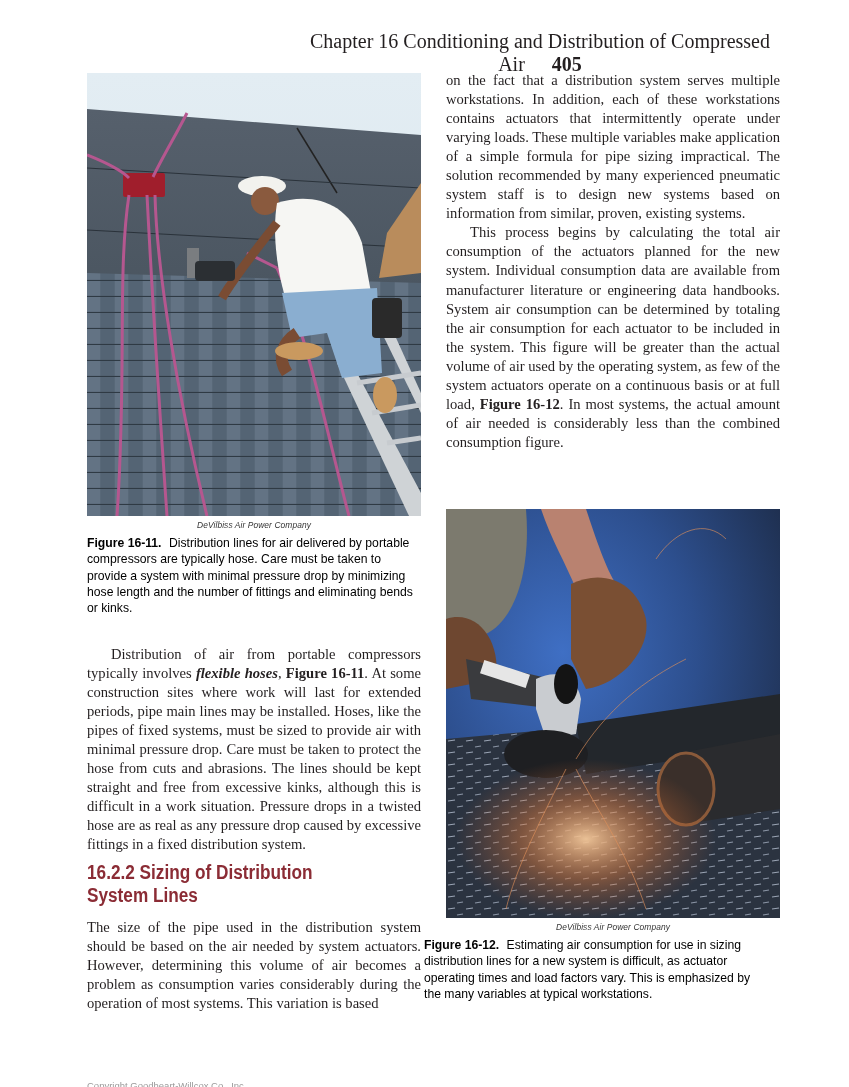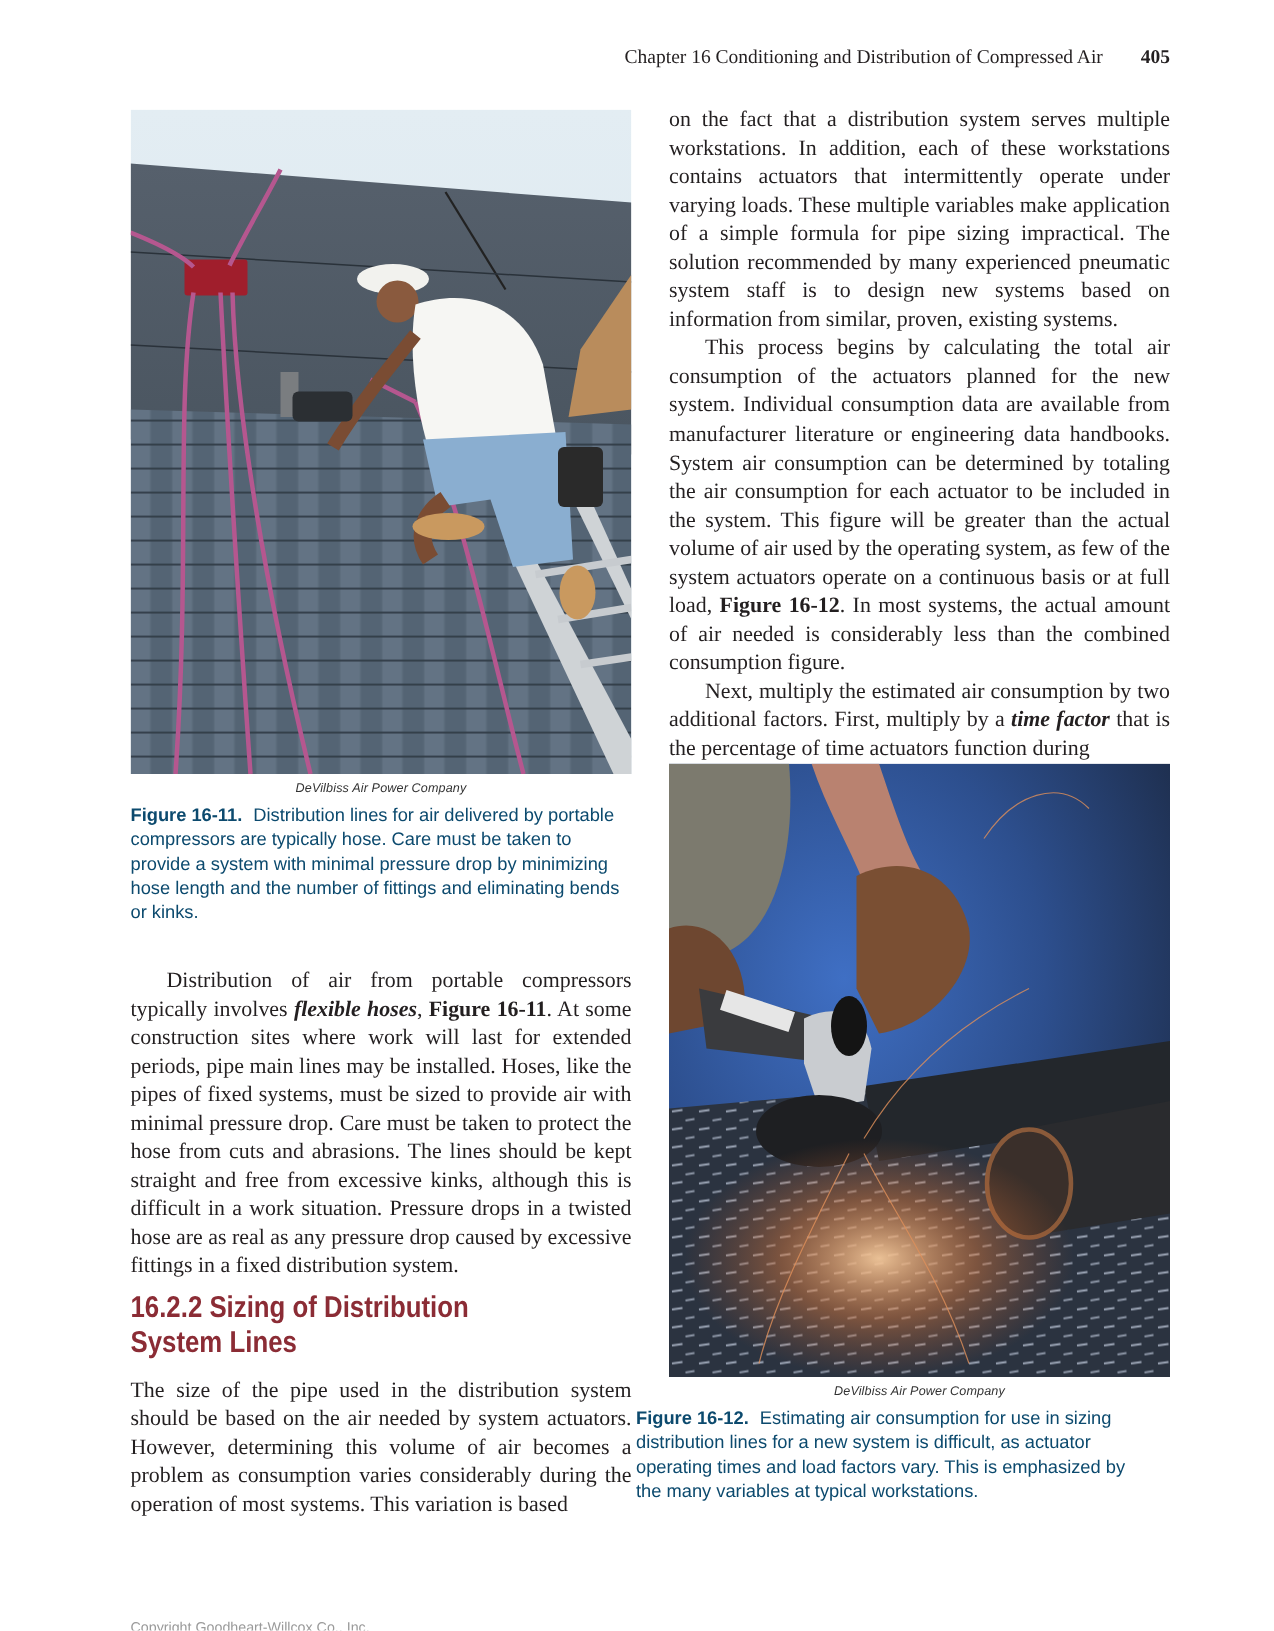--- a/index.html
+++ b/index.html
@@ -1,39 +1,39 @@
 <!DOCTYPE html>
 <html><head>
 <meta charset="utf-8">
 <style>
   html, body { margin: 0; padding: 0; background: #ffffff; }
   body { width: 849px; height: 1087px; position: relative; overflow: hidden; color: #231f20; }
   .serif { font-family: "Liberation Serif", "DejaVu Serif", serif; }
   .sans { font-family: "Liberation Sans", "DejaVu Sans", sans-serif; }
 
-  .running-head { position: absolute; top: 30px; left: 300px; width: 480px; font-size: 13px; text-align: right; }
+  .running-head { position: absolute; top: 30px; left: 300px; width: 480px; font-size: 20px; text-align: center; }
   .running-head .title { margin-right: 22px; }
   .running-head .pnum { font-weight: bold; }
 
   .col { position: absolute; font-size: 14.6px; line-height: 19.05px; text-align: justify; }
   .col p { margin: 0; }
   .col p.indent { text-indent: 24px; }
   .col-right-top { left: 446px; top: 71px; width: 334px; }
   .col-left-bottom { left: 87px; top: 645px; width: 334px; }
 
   .photo { position: absolute; overflow: hidden; }
   .photo svg { display: block; width: 100%; height: 100%; }
   .photo-1 { left: 87px; top: 73px; width: 334px; height: 443px; }
   .photo-2 { left: 446px; top: 509px; width: 334px; height: 409px; }
 
   .credit { position: absolute; font-size: 8.4px; font-style: italic; color: #333; text-align: center; width: 334px; letter-spacing: 0.1px; }
   .credit-1 { left: 87px; top: 520px; }
   .credit-2 { left: 446px; top: 922px; }
 
-  .caption { position: absolute; font-size: 12.2px; line-height: 16.3px; width: 334px; color: #0c4a6e; }
+  .caption { position: absolute; font-size: 12.2px; line-height: 16.3px; width: 334px; color: #000000; }
   .caption-1 { left: 87px; top: 535px; }
   .caption-2 { left: 424px; top: 937px; }
   .caption .fig-label { font-weight: bold; margin-right: 4px; }
 
   .section-heading { position: absolute; left: 87px; top: 861px; width: 334px; font-family: "Liberation Sans", "DejaVu Sans", sans-serif; font-weight: bold; font-size: 20px; line-height: 23px; color: #8b2c35; transform: scaleX(0.86); transform-origin: left top; width: 390px; }
 
   .col-left-section { left: 87px; top: 918px; width: 334px; }
 
   .footer { position: absolute; left: 87px; top: 1041px; font-size: 9.5px; color: #9a9a9a; margin-top: 39px; }
 </style>
@@ -109,21 +109,20 @@
 </div>
 <div class="credit credit-1 sans">DeVilbiss Air Power Company</div>
 <div class="caption caption-1 sans">
   <span class="fig-label">Figure 16-11.</span>
   <span>Distribution lines for air delivered by portable compressors are typically hose. Care must be taken to provide a system with minimal pressure drop by minimizing hose length and the number of fittings and eliminating bends or kinks.</span>
 </div>
 
 <div class="col col-right-top serif">
   <p>on the fact that a distribution system serves multiple workstations. In addition, each of these workstations contains actuators that intermittently operate under varying loads. These multiple variables make application of a simple formula for pipe sizing impractical. The solution recommended by many experienced pneumatic system staff is to design new systems based on information from similar, proven, existing systems.</p>
   <p class="indent"><span>This process begins by calculating the total air consumption of the actuators planned for the new system. Individual consumption data are available from manufacturer literature or engineering data handbooks. System air consumption can be determined by totaling the air consumption for each actuator to be included in the system. This figure will be greater than the actual volume of air used by the operating system, as few of the system actuators operate on a continuous basis or at full load, </span><b>Figure 16-12</b><span>. In most systems, the actual amount of air needed is considerably less than the combined consumption figure.</span></p>
-  <p class="indent"><span>Next, multiply the estimated air consumption by two additional factors. First, multiply by a </span><b><i>time factor</i></b><span> that is the percentage of time actuators function during</span></p>
 </div>
 
 <div class="photo photo-2">
   <svg viewBox="0 0 334 409" preserveAspectRatio="none">
     <defs>
       <radialGradient id="bg2" cx="0.35" cy="0.35" r="0.8">
         <stop offset="0" stop-color="#3f6fc4"></stop>
           <stop offset="0.5" stop-color="#2d4f8e"></stop>
           <stop offset="1" stop-color="#1c2a45"></stop>
       </radialGradient>

